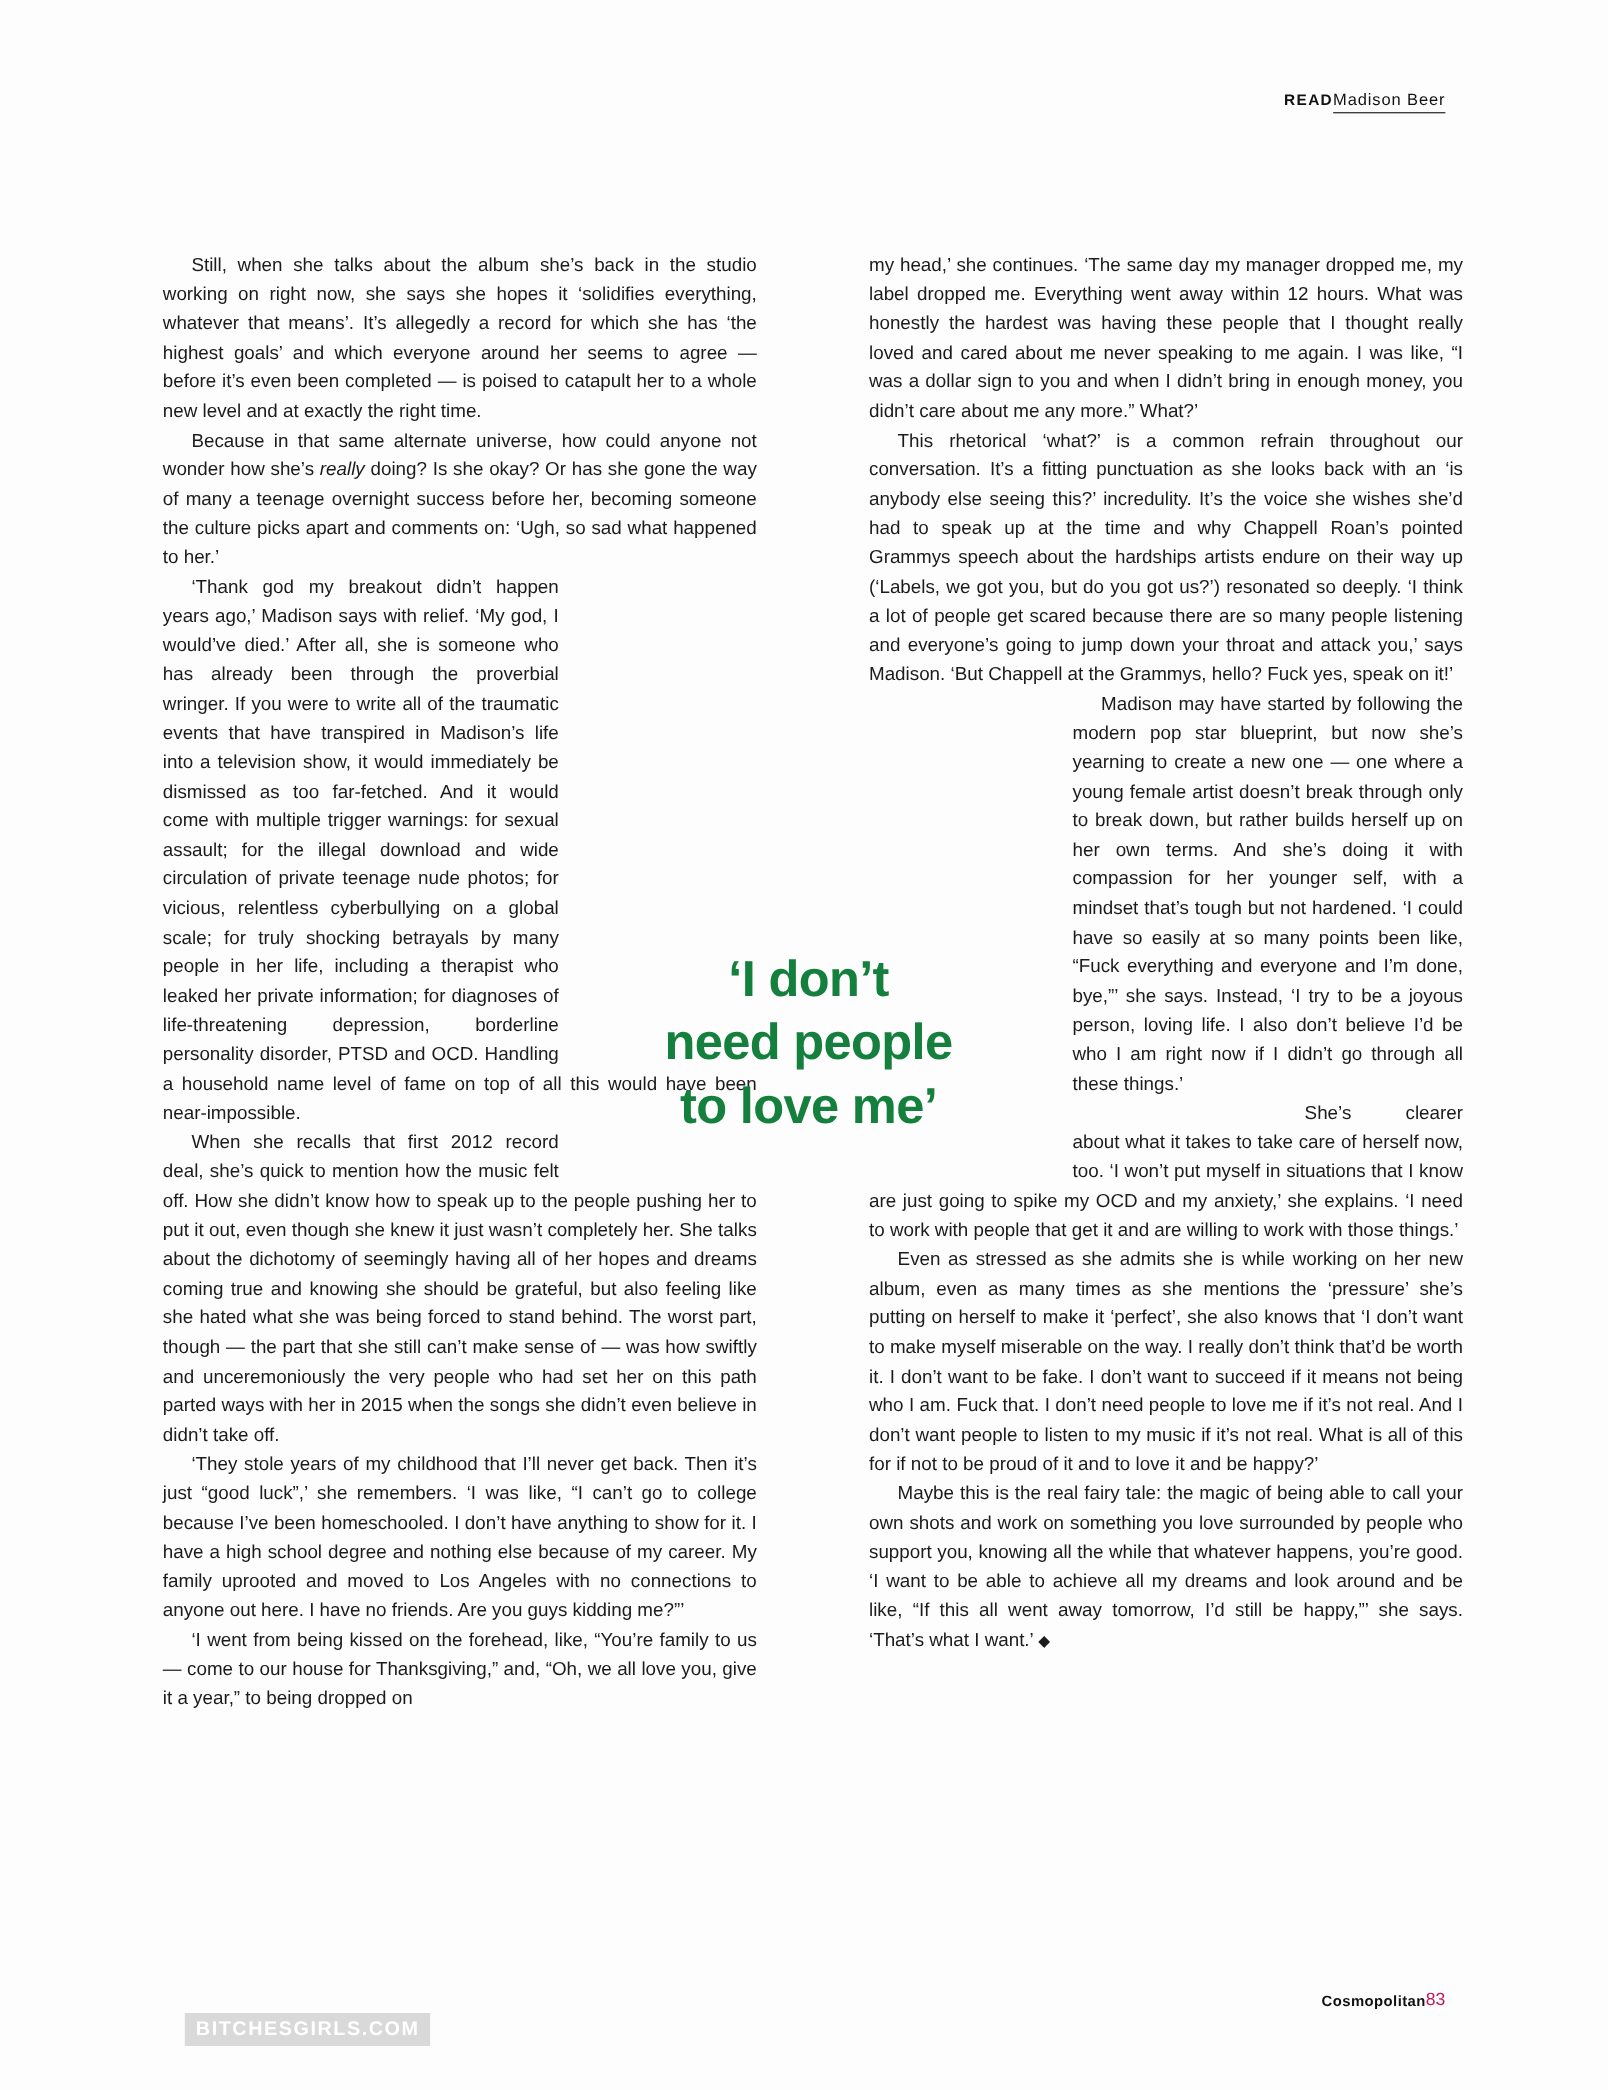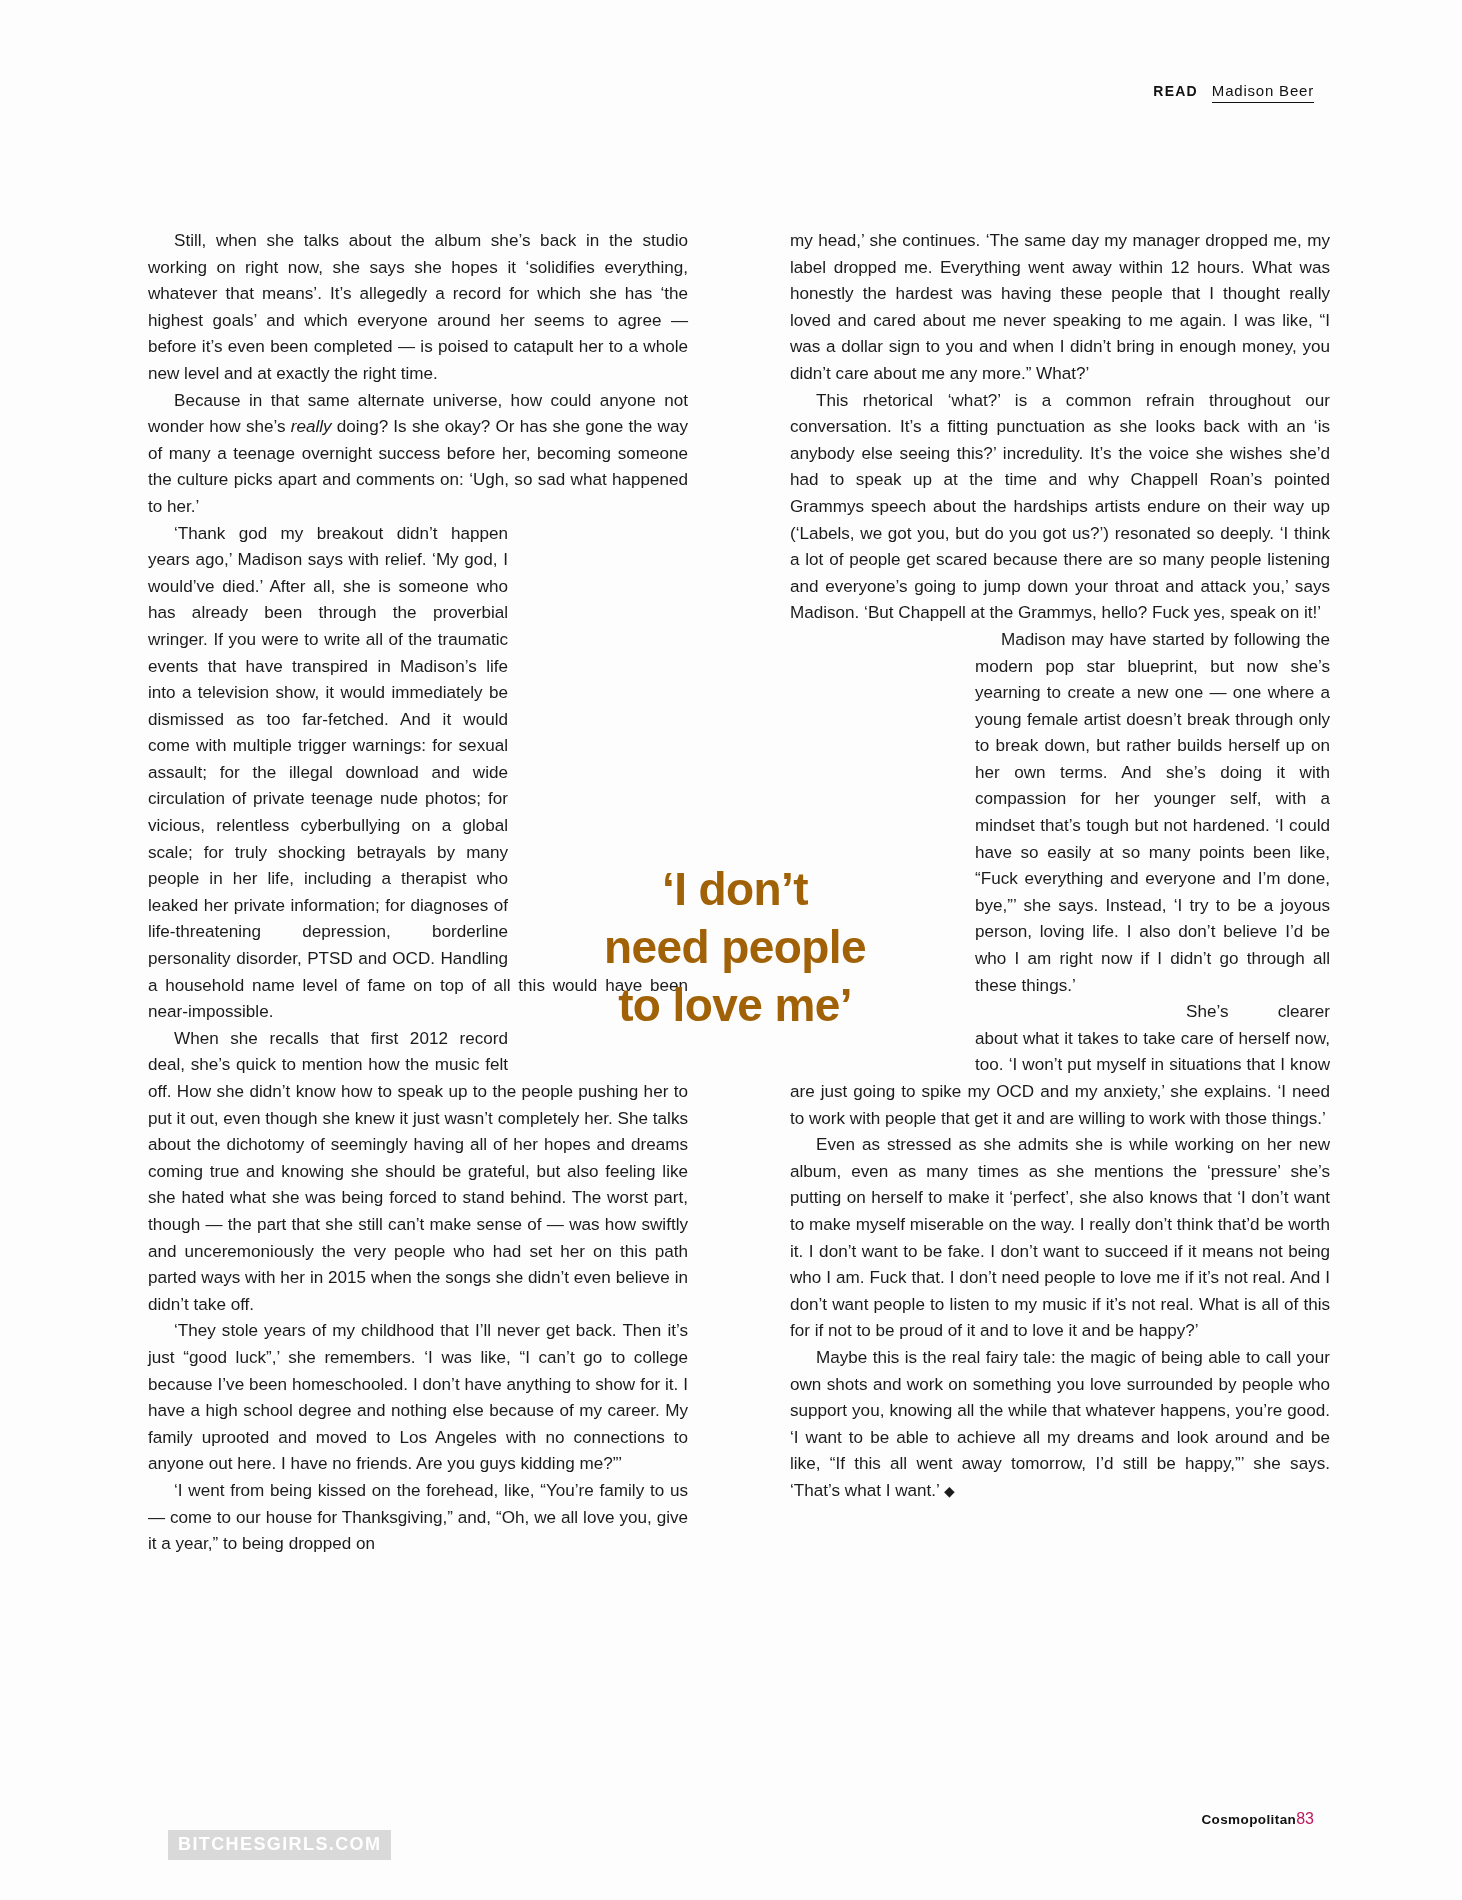--- a/index.html
+++ b/index.html
@@ -24,21 +24,20 @@
     background: #fdfdfd;
   }
 
   
   .header {
     position: absolute;
     right: 148px;
     top: 82px;
     display: flex;
     align-items: baseline;
-    gap: 14px;
   }
   .header-kicker {
     font-size: 14px;
     font-weight: bold;
     letter-spacing: 1.2px;
     color: #111;
   }
   .header-title {
     font-size: 15px;
     font-weight: normal;
@@ -82,21 +81,21 @@
   .pullquote {
     position: absolute;
     left: 560px;
     top: 860px;
     width: 350px;
     text-align: center;
     font-size: 46px;
     line-height: 58px;
     font-weight: bold;
     letter-spacing: -0.6px;
-    color: #a16207;
+    color: #15803d;
   }
 
   
   .footer {
     position: absolute;
     right: 148px;
     bottom: 72px;
     display: flex;
     align-items: center;
     gap: 0;

